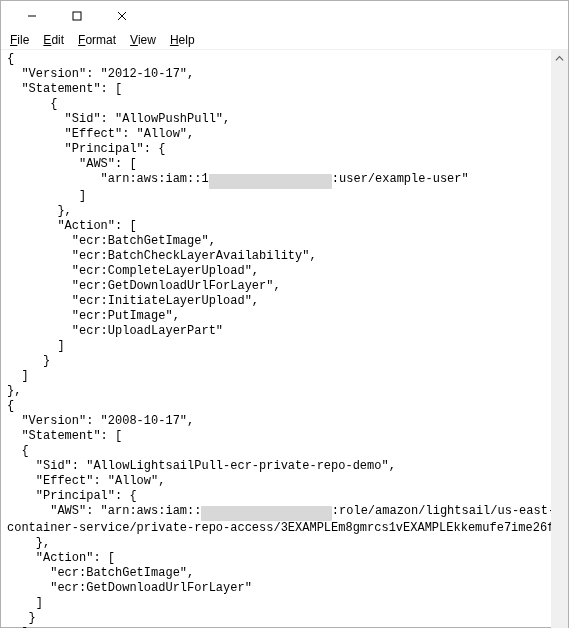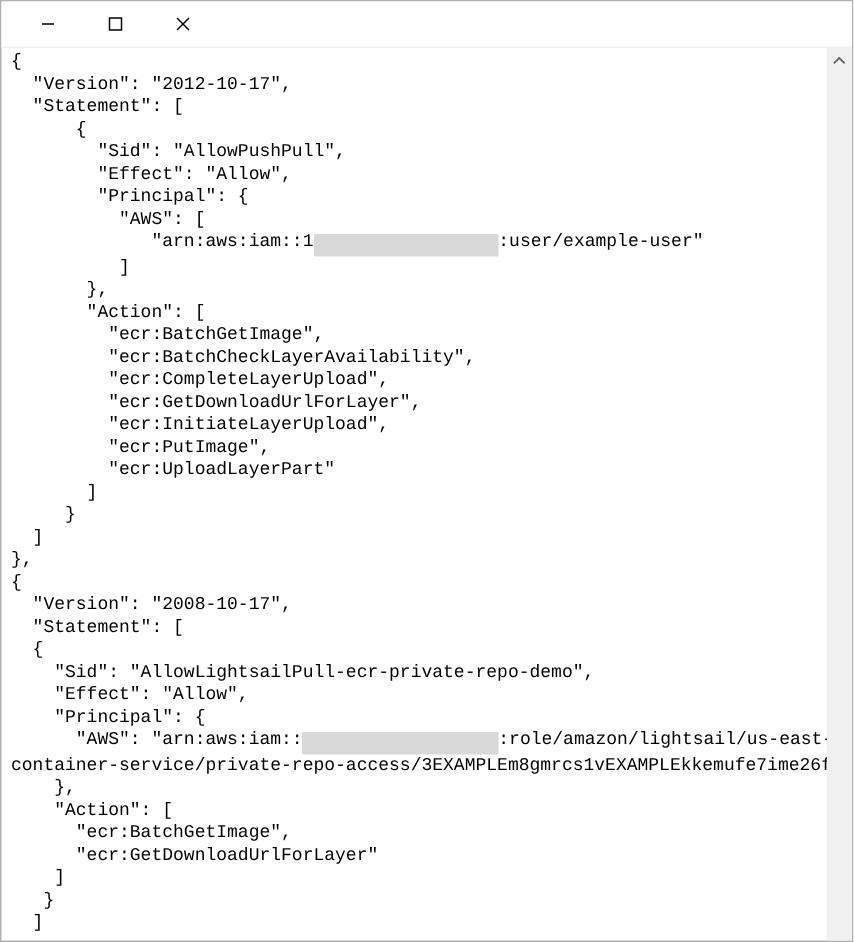--- a/index.html
+++ b/index.html
@@ -45,20 +45,27 @@
           </svg>
       </div>
       <div class="tb-btn close">
         <svg viewBox="0 0 10 10">
             <path d="M1 1l8 8M9 1l-8 8" stroke="#000" stroke-width="1"></path>
           </svg>
       </div>
     </div>
   </div>
 
+  <div class="menubar">
+    <div class="menu-item"><span class="ul">F</span><span>ile</span></div>
+    <div class="menu-item"><span class="ul">E</span><span>dit</span></div>
+    <div class="menu-item"><span class="ul">F</span><span>ormat</span></div>
+    <div class="menu-item"><span class="ul">V</span><span>iew</span></div>
+    <div class="menu-item"><span class="ul">H</span><span>elp</span></div>
+  </div>
 
   <div class="editor-wrap">
     <div class="editor"><span>{</span>
 <span>  "Version": "2012-10-17",</span>
 <span>  "Statement": [</span>
 <span>      {</span>
 <span>        "Sid": "AllowPushPull",</span>
 <span>        "Effect": "Allow",</span>
 <span>        "Principal": {</span>
 <span>          "AWS": [</span>

